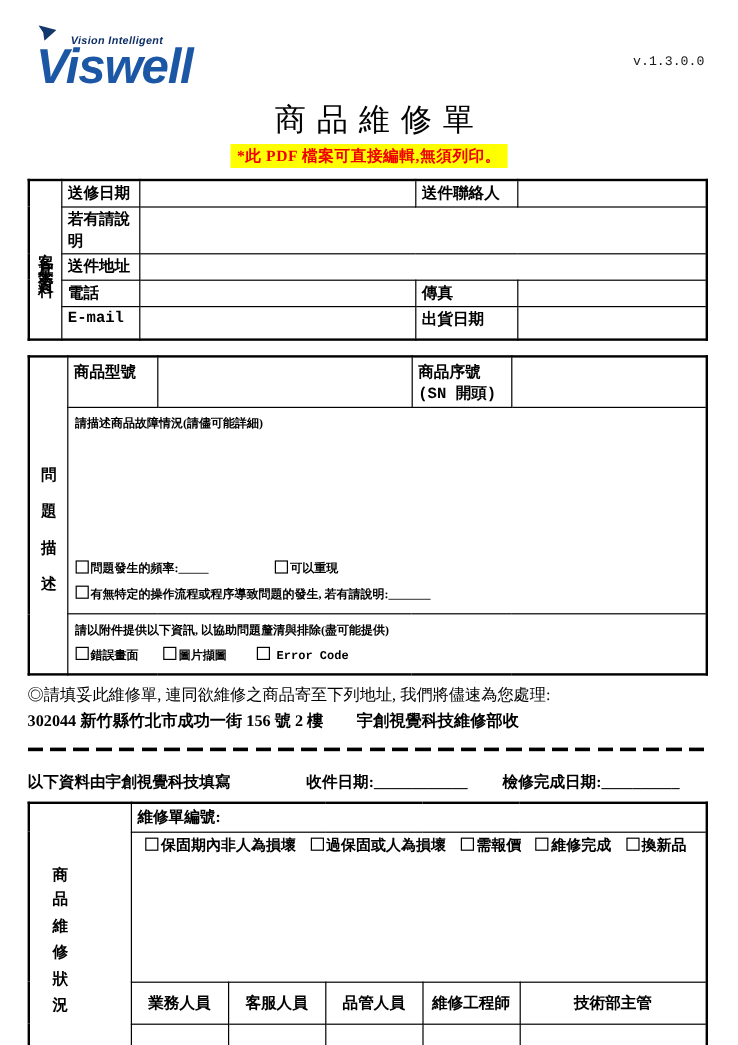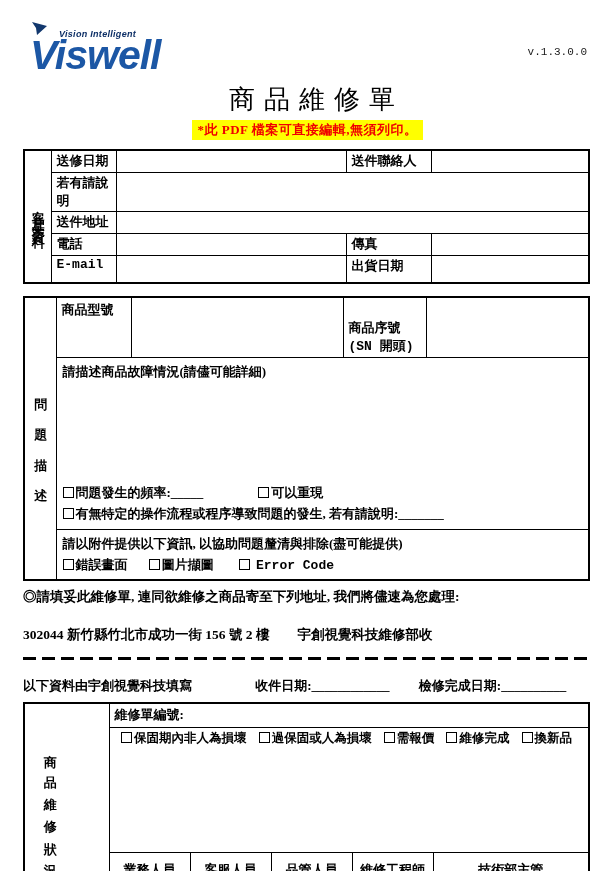--- a/index.html
+++ b/index.html
@@ -47,43 +47,43 @@
   .t3 { margin-top:7px; }
   .vlabel-cell { text-align:center; padding:2px 0; }
   .vlabel {
     writing-mode:vertical-lr; text-orientation:upright;
     display:inline-block; font-weight:bold; font-size:13px;
   }
   .v6a { letter-spacing:5px; }
   .v4  { letter-spacing:30px; margin-top:22px; }
   .v6b { letter-spacing:22px; margin-top:4px; margin-right:34px; }
   .mono { font-family:"Liberation Mono", monospace; font-weight:bold; }
-  .two-line { line-height:19px; padding-top:20px; }
+  .two-line { line-height:19px; padding-top:2px; }
   .desc-cell { vertical-align:top; padding:3px 6px 5px 6px; }
   .desc-inner { display:flex; flex-direction:column; height:163px; }
   .spacer { flex:1; }
   .cb {
     display:inline-block; width:11px; height:11px; border:1.5px solid #000;
     vertical-align:-1px; margin-right:2px; background:#fff;
   }
-  .cb-line { font-size:13px; font-weight:bold; line-height:21px; white-space:nowrap; }
+  .cb-line { font-size:10px; font-weight:bold; line-height:21px; white-space:nowrap; }
   .gap55 { display:inline-block; width:55px; }
   .attach-cell { vertical-align:top; padding:3px 6px; line-height:20px; }
   .opt-gap18 { margin-left:18px; }
   .opt-gap22 { margin-left:22px; }
   .cb-sp { margin-right:6px; }
   .status-inner { display:flex; flex-direction:row; height:120px; padding:0 1px; }
   .status-line { white-space:nowrap; font-size:12.5px; }
   .status-line .item { margin-right:9px; }
   .sign-head { text-align:center; height:35px; }
   .sign-cell { height:30px; }
   .notes-cell { vertical-align:top; padding:2px 6px; }
   
-  .send-note { margin:6px 0 0 23px; font-size:13.5px; font-weight:bold; line-height:20px; }
-  .send-addr { margin:18px 0 0 23px; font-size:13.5px; font-weight:bold; line-height:20px; }
+  .send-note { margin:6px 0 0 23px; font-size:13.5px; font-weight:normal; line-height:20px; }
+  .send-addr { margin:2px 0 0 23px; font-size:13.5px; font-weight:bold; line-height:20px; }
   .addressee { margin-left:28px; }
   .cutline {
     margin:12px 0 0 23px; width:565px; height:3px;
     background:repeating-linear-gradient(90deg, #000 0 13px, transparent 13px 19px);
   }
   .internal-row { margin:17px 0 0 23px; font-size:13px; font-weight:bold; white-space:nowrap; }
   .internal-row .seg1 { margin-left:60px; }
   .internal-row .seg2 { margin-left:26px; }
   .blank { font-weight:bold; letter-spacing:0; }
 </style>

